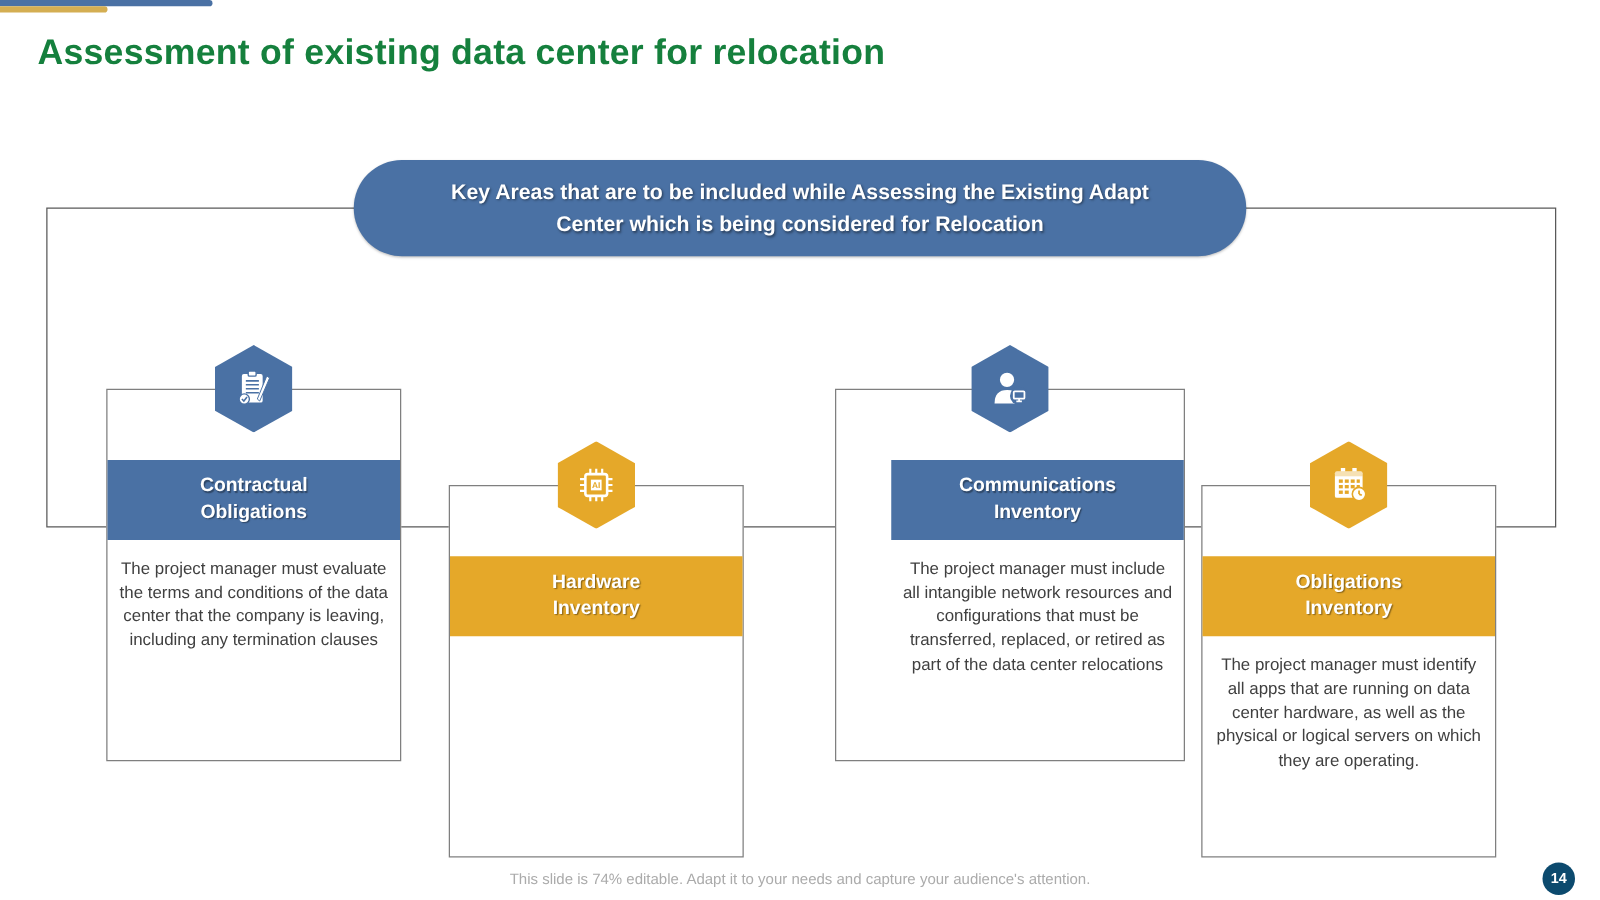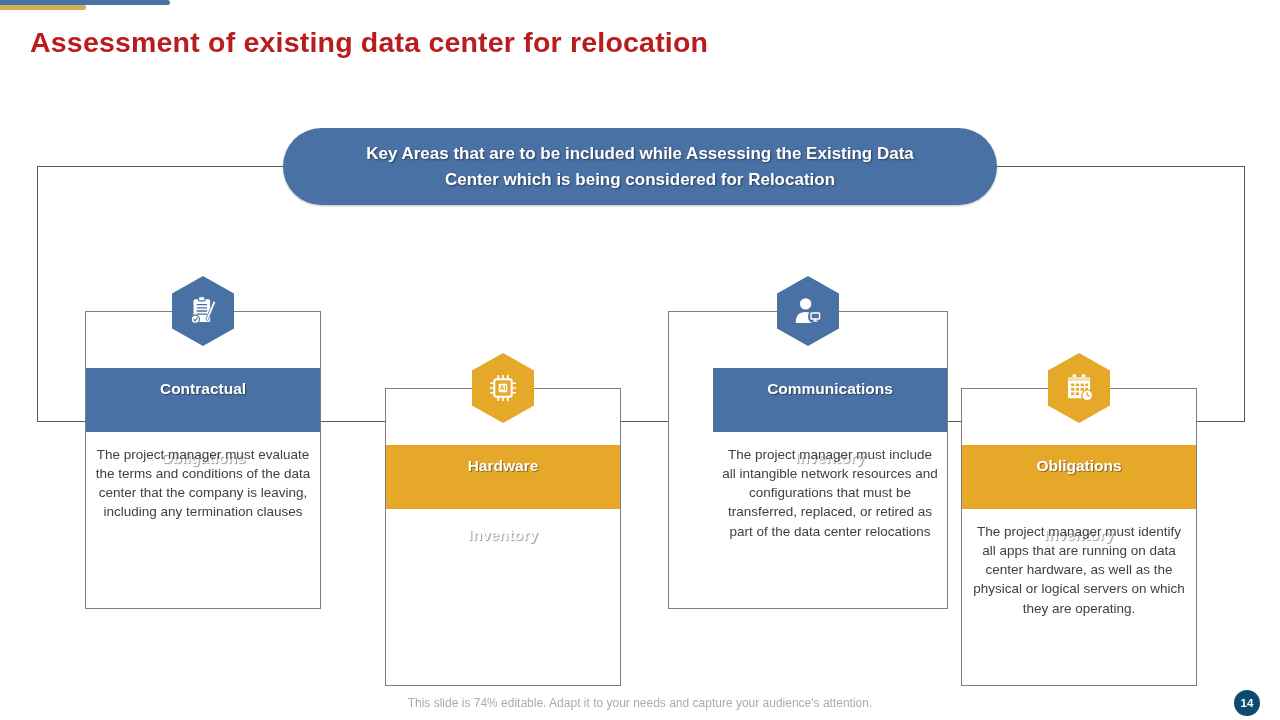--- a/index.html
+++ b/index.html
@@ -4,47 +4,47 @@
 <style>
   html,body{margin:0;padding:0;background:#e8e8e8;}
   .slide{
     position:relative;width:1280px;height:720px;background:#ffffff;overflow:hidden;
     font-family:"Liberation Sans", sans-serif;
   }
   
   .bar-blue{position:absolute;left:0;top:0;width:170px;height:5px;background:#4A71A4;border-radius:0 3px 3px 0;}
   .bar-gold{position:absolute;left:0;top:5px;width:86px;height:5px;background:#D4AE52;border-radius:0 3px 3px 0;}
   
-  .title{position:absolute;left:30px;top:26px;width:1100px;font-size:28.5px;font-weight:700;color:#b91c1c;letter-spacing:.2px;}
+  .title{position:absolute;left:30px;top:26px;width:1100px;font-size:28.5px;font-weight:700;color:#15803d;letter-spacing:.2px;}
   .subtitle{position:absolute;left:27px;top:83px;width:1180px;font-size:11.5px;color:#5a5a5a;}
   
   .frame{position:absolute;left:37px;top:166px;width:1206px;height:254px;border:1px solid #595959;z-index:1;}
   
   .banner{
     position:absolute;left:283px;top:128px;width:714px;height:77px;border-radius:39px;
     background:#4A71A4;z-index:3;display:flex;align-items:center;justify-content:center;
     box-shadow:0 1px 2px rgba(0,0,0,.25);
   }
   .banner .txt{
     padding:0 62px;text-align:center;color:#ffffff;font-size:17px;font-weight:700;line-height:1.5;
     text-shadow:1px 1px 2px rgba(0,0,0,.45);
   }
   
   .card{position:absolute;width:234px;height:296px;background:#ffffff;border:1px solid #7f7f7f;z-index:2;}
   .card.c1{left:85px;top:311px;}
-  .card.c2{left:385px;top:388px;}
+  .card.c2{left:359px;top:388px;}
   .card.c3{left:668px;top:311px;padding-left:44px;}
   .card.c4{left:961px;top:388px;}
   .band{
     margin-top:56px;height:64px;display:flex;flex-direction:column;align-items:center;justify-content:center;
   }
   .band.blue{background:#4A71A4;}
   .band.gold{background:#E5A829;}
   .band span{display:block;color:#ffffff;font-size:15.5px;font-weight:700;line-height:1.35;
-    text-shadow:1px 1px 1px rgba(0,0,0,.4);margin-top:48px;}
+    text-shadow:1px 1px 1px rgba(0,0,0,.4);}
   .body-text{
     padding:13px 9px 0 9px;text-align:center;font-size:13.5px;line-height:1.42;color:#404040;
   }
   
   .hex{
     position:absolute;left:50%;top:-36px;transform:translateX(-50%);
     width:62px;height:70px;z-index:4;display:flex;align-items:center;justify-content:center;
     clip-path:polygon(50% 0%,100% 25%,100% 75%,50% 100%,0% 75%,0% 25%);
   }
   .hex.blue{background:#4A71A4;}
@@ -64,21 +64,21 @@
 <div class="slide">
 
   <div class="bar-blue"></div>
   <div class="bar-gold"></div>
 
   <div class="title">Assessment of existing data center for relocation</div>
 
   <div class="frame"></div>
 
   <div class="banner">
-    <div class="txt">Key Areas that are to be included while Assessing the Existing Data Center which is being considered for Relocation</div>
+    <div class="txt">Key Areas that are to be included while Assessing the Existing Adapt Center which is being considered for Relocation</div>
   </div>
 
   <div class="card c1">
     <div class="hex blue">
       <svg viewBox="0 0 24 24" aria-hidden="true">
         <rect x="6" y="4.5" width="10.5" height="14.5" rx="1" fill="#ffffff"></rect>
         <rect x="9.2" y="3" width="4" height="2.6" rx="0.6" fill="#ffffff" stroke="#4A71A4" stroke-width="0.7"></rect>
         <line x1="8" y1="8" x2="14.6" y2="8" stroke="#4A71A4" stroke-width="0.8"></line>
         <line x1="8" y1="10" x2="14.6" y2="10" stroke="#4A71A4" stroke-width="0.8"></line>
         <line x1="8" y1="12" x2="14.6" y2="12" stroke="#4A71A4" stroke-width="0.8"></line>

